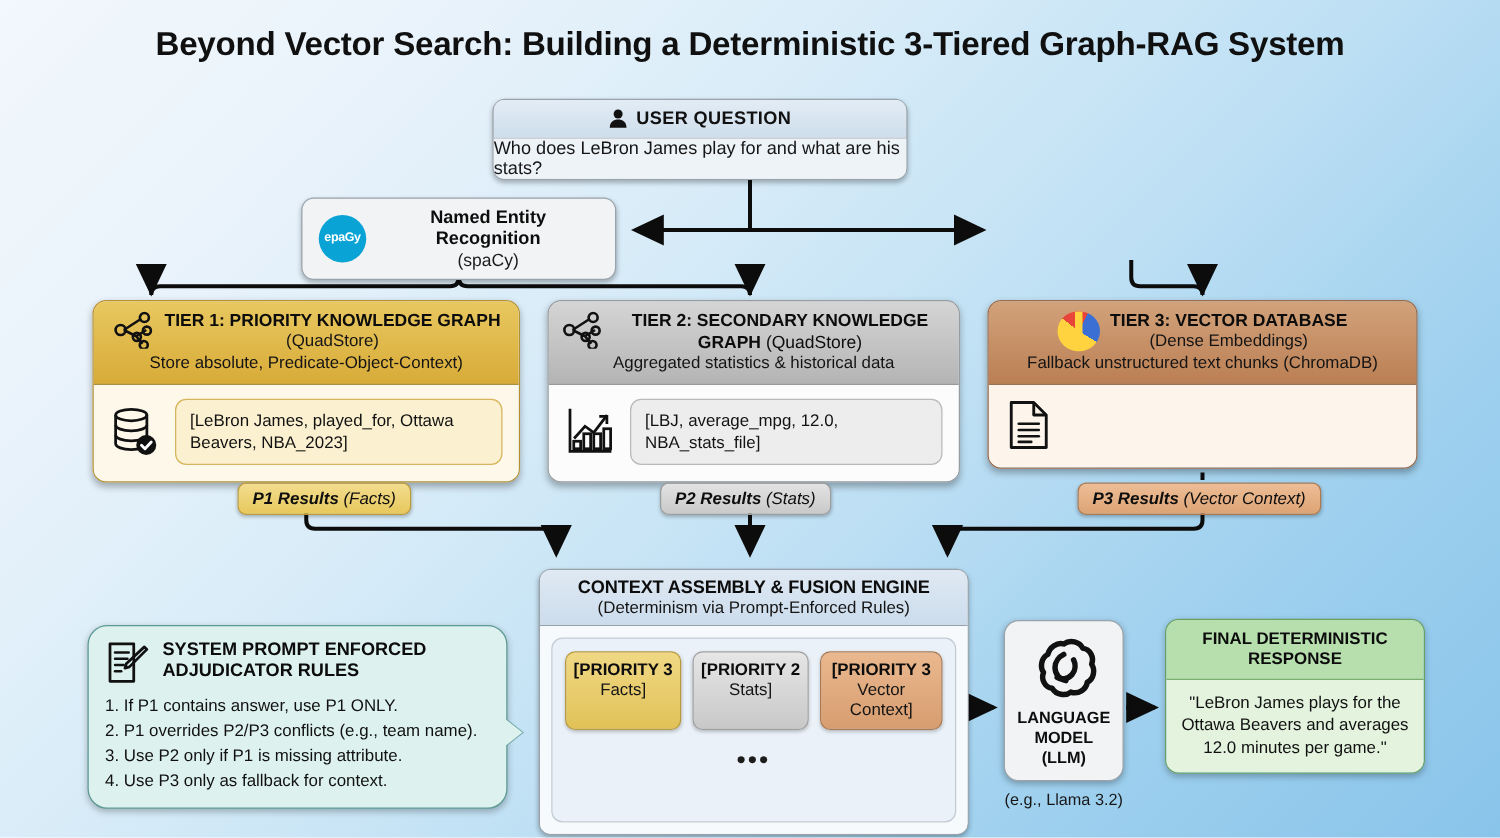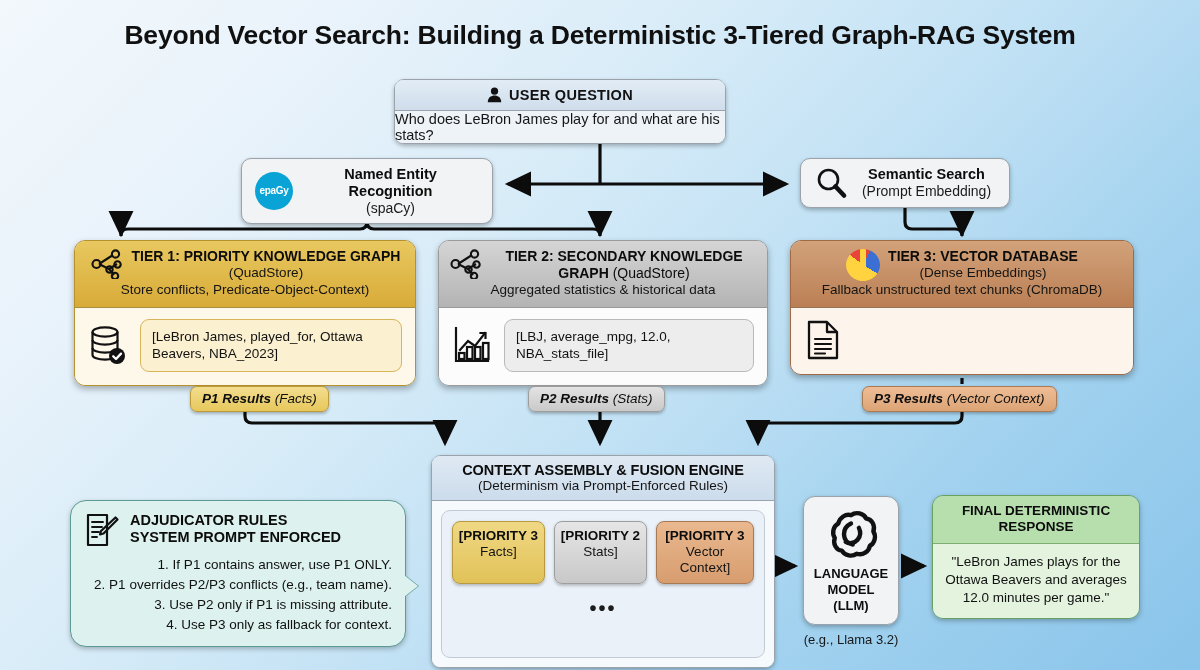--- a/index.html
+++ b/index.html
@@ -158,21 +158,21 @@
   
   #adj {
     left: 70px; top: 500px; width: 336px;
     background: #ddf2ee; border: 1.5px solid #5c9a94;
     border-radius: 16px; padding: 11px 13px 12px;
     box-shadow: 0 2px 5px rgba(0,0,0,.25);
   }
   #adj .ahdr { display: flex; align-items: flex-start; gap: 10px; margin-bottom: 7px; }
   #adj .ahdr .atxt { font-weight: bold; font-size: 14.5px; color: #0c0c0c; line-height: 1.2; }
   #adj ol { list-style: none; font-size: 13.5px; color: #111; line-height: 1.47; }
-  #adj ol li { white-space: nowrap; text-align: right; }
+  #adj ol li { white-space: nowrap; }
   #adj .tail {
     position: absolute; right: -13px; top: 74px;
     width: 0; height: 0;
     border-top: 11px solid transparent; border-bottom: 11px solid transparent;
     border-left: 14px solid #ddf2ee;
     filter: drop-shadow(1.5px 0 0 #5c9a94);
   }
 
   
   #llm { left: 803px; top: 496px; width: 96px; }
@@ -258,50 +258,40 @@
   <div class="node card pill" id="ner">
     <div class="spacy-logo">
       <span>epaGy</span>
     </div>
     <div class="txt">
       <div class="t1">Named Entity Recognition</div>
       <div class="t2">(spaCy)</div>
     </div>
   </div>
 
-  <div class="node card pill" id="sem">
-    <svg class="ic" width="34" height="34" viewBox="0 0 34 34">
-      <circle cx="14.5" cy="13.5" r="9.5" fill="none" stroke="#111" stroke-width="2.6"></circle>
-      <path d="M21.5,20.5 L30,29.5" stroke="#111" stroke-width="4.6" stroke-linecap="round"></path>
-    </svg>
-    <div class="txt">
-      <div class="t1">Semantic Search</div>
-      <div class="t2">(Prompt Embedding)</div>
-    </div>
-  </div>
 
   <div class="node tier" id="tier1">
     <div class="thead">
       <div class="headwrap">
         <svg class="ic hicon" width="34" height="30" viewBox="0 0 34 30">
           <g fill="none" stroke="#111" stroke-width="2.1">
             <path d="M9,15 L23,6 M9,15 L19,20 M19,20 L24,26 M19,20 L27,15"></path>
             <circle cx="6.5" cy="15" r="4"></circle>
               <circle cx="25.5" cy="5" r="3.6"></circle>
             <circle cx="19.5" cy="20.5" r="3.2"></circle>
               <circle cx="27.5" cy="15.5" r="3.2"></circle>
             <circle cx="25" cy="27" r="3.2"></circle>
           </g>
         </svg>
         <div class="htext">
           <div class="l1"><span>TIER 1: PRIORITY KNOWLEDGE GRAPH</span><span class="norm"></span></div>
           <div class="l2">(QuadStore)</div>
         </div>
       </div>
-      <div class="l3">Store conflicts, Predicate-Object-Context)</div>
+      <div class="l3">Store absolute, Predicate-Object-Context)</div>
     </div>
     <div class="tbody">
       <svg class="ic" width="40" height="42" viewBox="0 0 40 42">
         <g fill="none" stroke="#111" stroke-width="2.2">
           <ellipse cx="17" cy="8" rx="12.5" ry="4.6"></ellipse>
           <path d="M4.5,8 L4.5,31 C4.5,33.6 10.1,35.6 17,35.6 C23.9,35.6 29.5,33.6 29.5,31 L29.5,8"></path>
           <path d="M4.5,16 C4.5,18.6 10.1,20.6 17,20.6 C23.9,20.6 29.5,18.6 29.5,16"></path>
           <path d="M4.5,24 C4.5,26.6 10.1,28.6 17,28.6 C23.9,28.6 29.5,26.6 29.5,24"></path>
         </g>
         <circle cx="29" cy="32" r="8" fill="#111"></circle>
@@ -414,22 +404,22 @@
         <path d="M4,3 L23,3 L23,33 L4,33 z" fill="none" stroke="#111" stroke-width="2.2" stroke-linejoin="round"></path>
         <g stroke="#111" stroke-width="1.9" stroke-linecap="round">
           <path d="M8,10 L19,10"></path>
             <path d="M8,15 L18,15"></path>
           <path d="M8,20 L15,20"></path>
             <path d="M8,25 L13,25"></path>
         </g>
         <path d="M31.5,5.5 L33.5,7.5 L19.5,21.5 L16,22.5 L17,19 z" fill="none" stroke="#111" stroke-width="2.2" stroke-linejoin="round"></path>
       </svg>
       <div class="atxt">
+        <div>SYSTEM PROMPT ENFORCED</div>
         <div>ADJUDICATOR RULES</div>
-        <div>SYSTEM PROMPT ENFORCED</div>
       </div>
     </div>
     <ol>
       <li>1. If P1 contains answer, use P1 ONLY.</li>
       <li>2. P1 overrides P2/P3 conflicts (e.g., team name).</li>
       <li>3. Use P2 only if P1 is missing attribute.</li>
       <li>4. Use P3 only as fallback for context.</li>
     </ol>
   </div>
 

